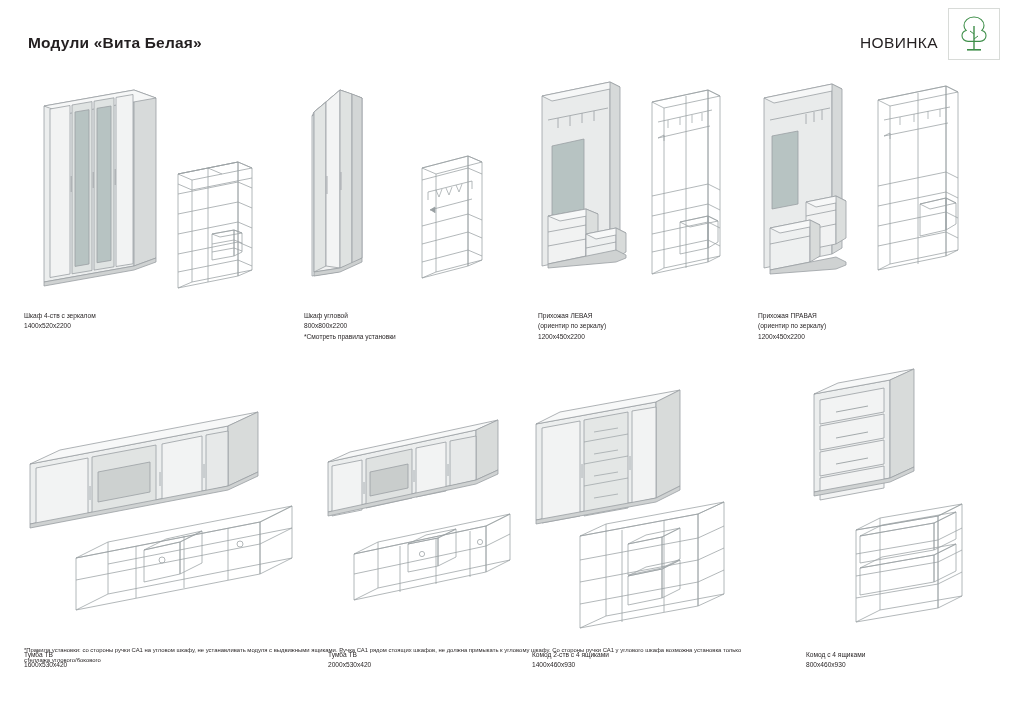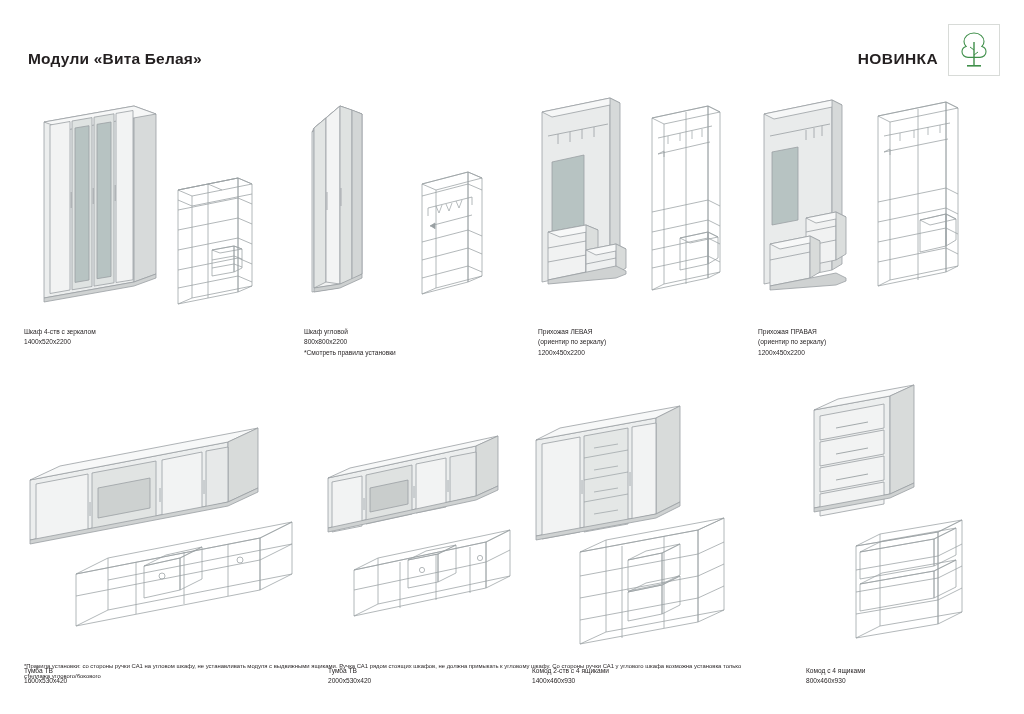--- a/index.html
+++ b/index.html
@@ -13,21 +13,20 @@
     font-family: "Liberation Sans", sans-serif;
     color: #231f20;
     overflow: hidden;
     position: relative;
   }
   .page {
     position: relative;
     width: 1024px;
     height: 673px;
     box-sizing: border-box;
-    margin-top: 16px;
   }
   
   .header {
     position: absolute;
     left: 0; top: 0;
     width: 1024px;
     height: 76px;
   }
   .page-title {
     position: absolute;
@@ -36,21 +35,21 @@
     font-size: 15.5px;
     font-weight: bold;
     letter-spacing: 0.2px;
     color: #231f20;
   }
   .novelty {
     position: absolute;
     right: 86px;
     top: 34px;
     font-size: 15.5px;
-    font-weight: bold;
+    font-weight: normal;
     letter-spacing: 0.4px;
     color: #231f20;
   }
   .logo-box {
     position: absolute;
     right: 24px;
     top: 8px;
     width: 50px;
     height: 50px;
     background: #ffffff;

